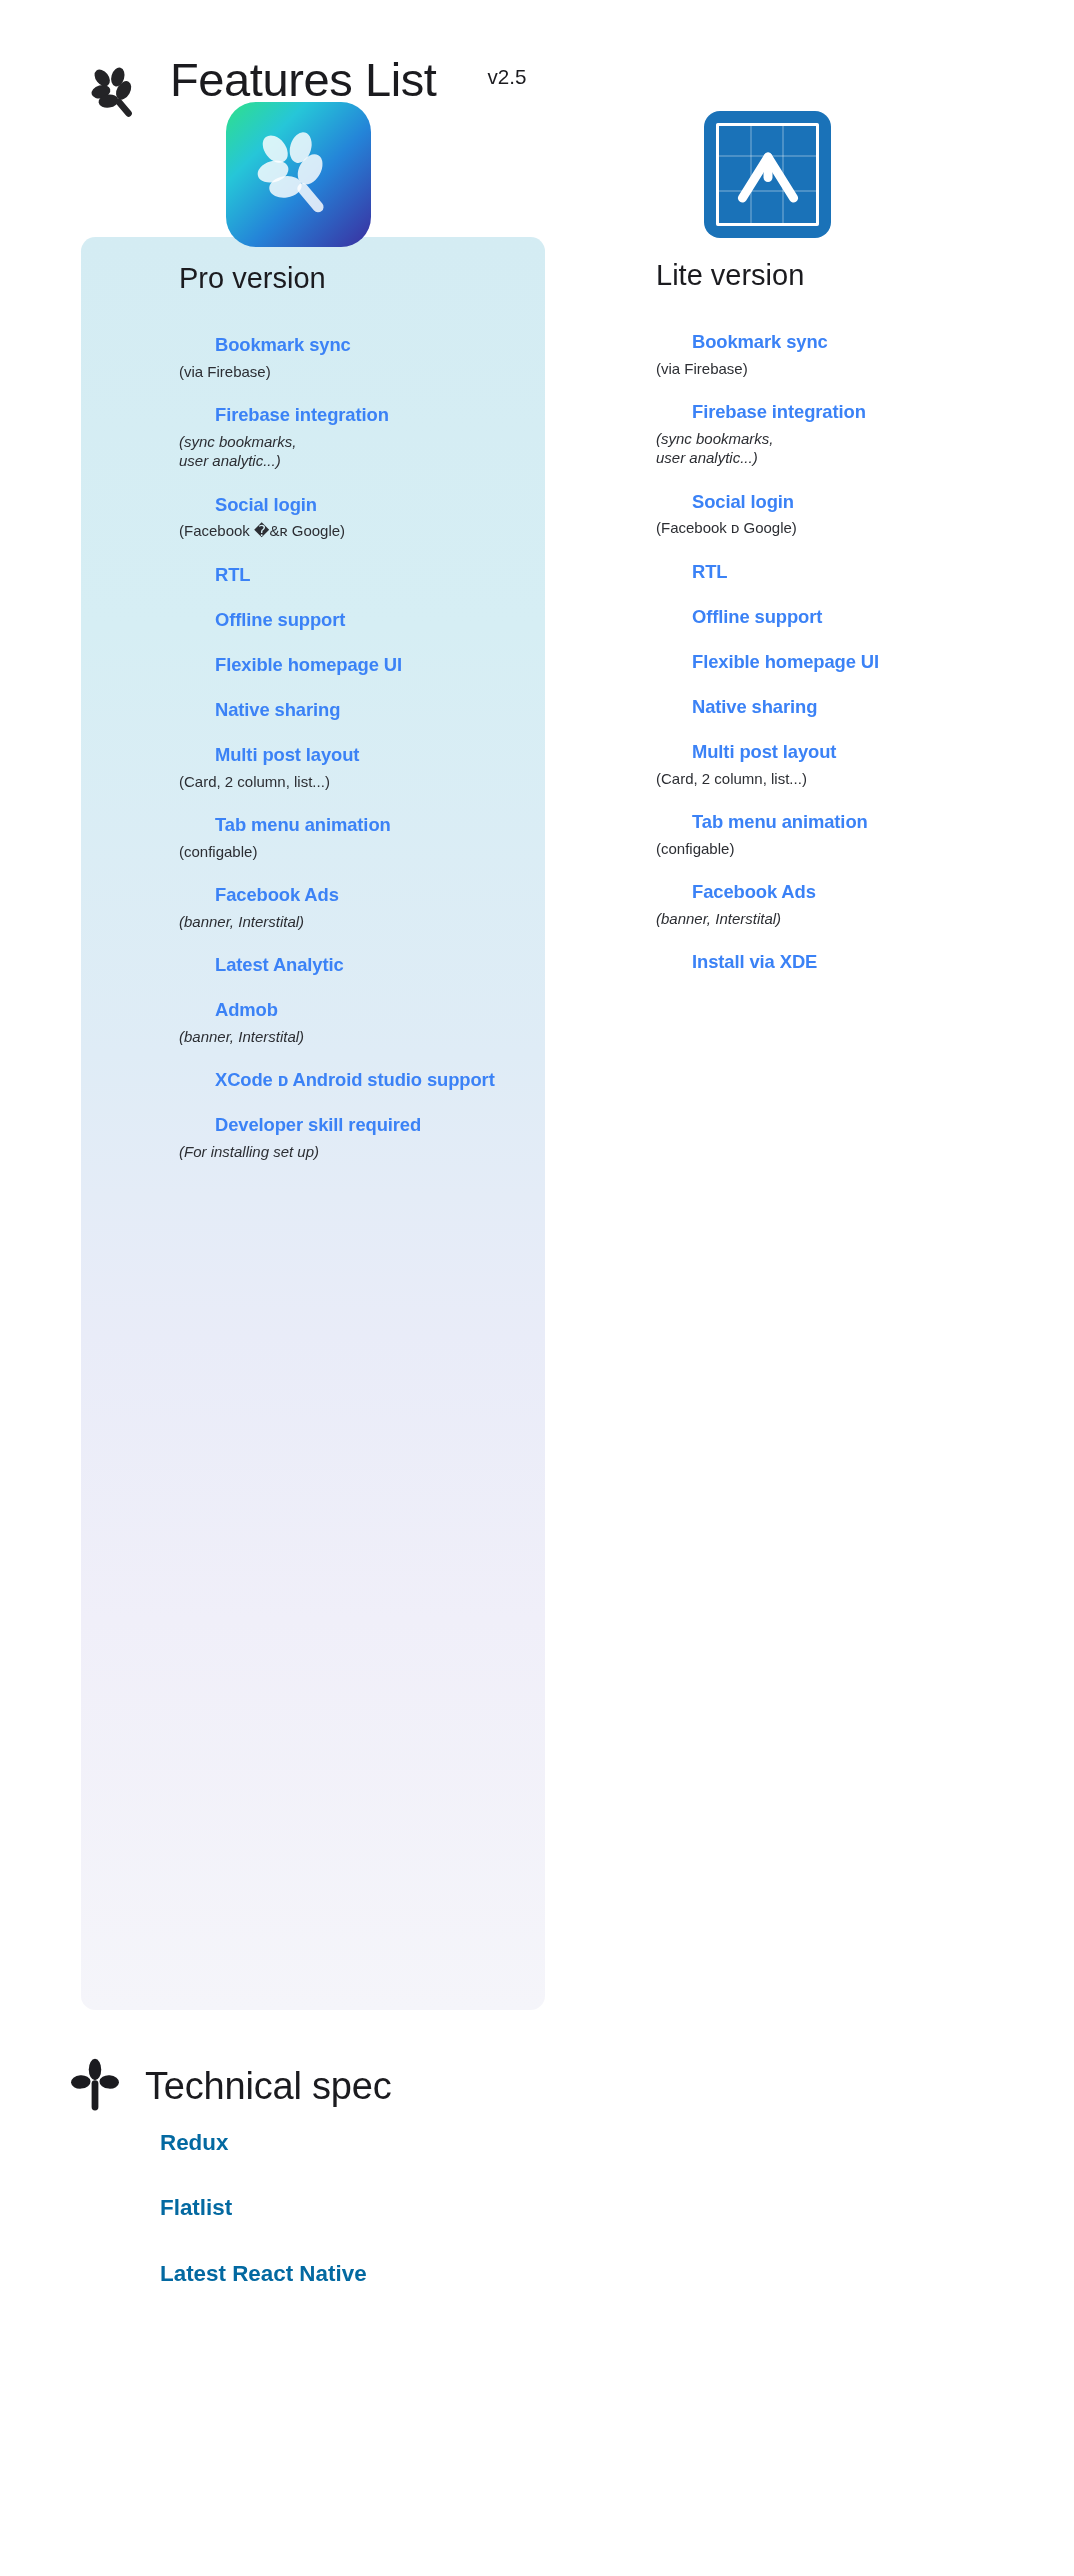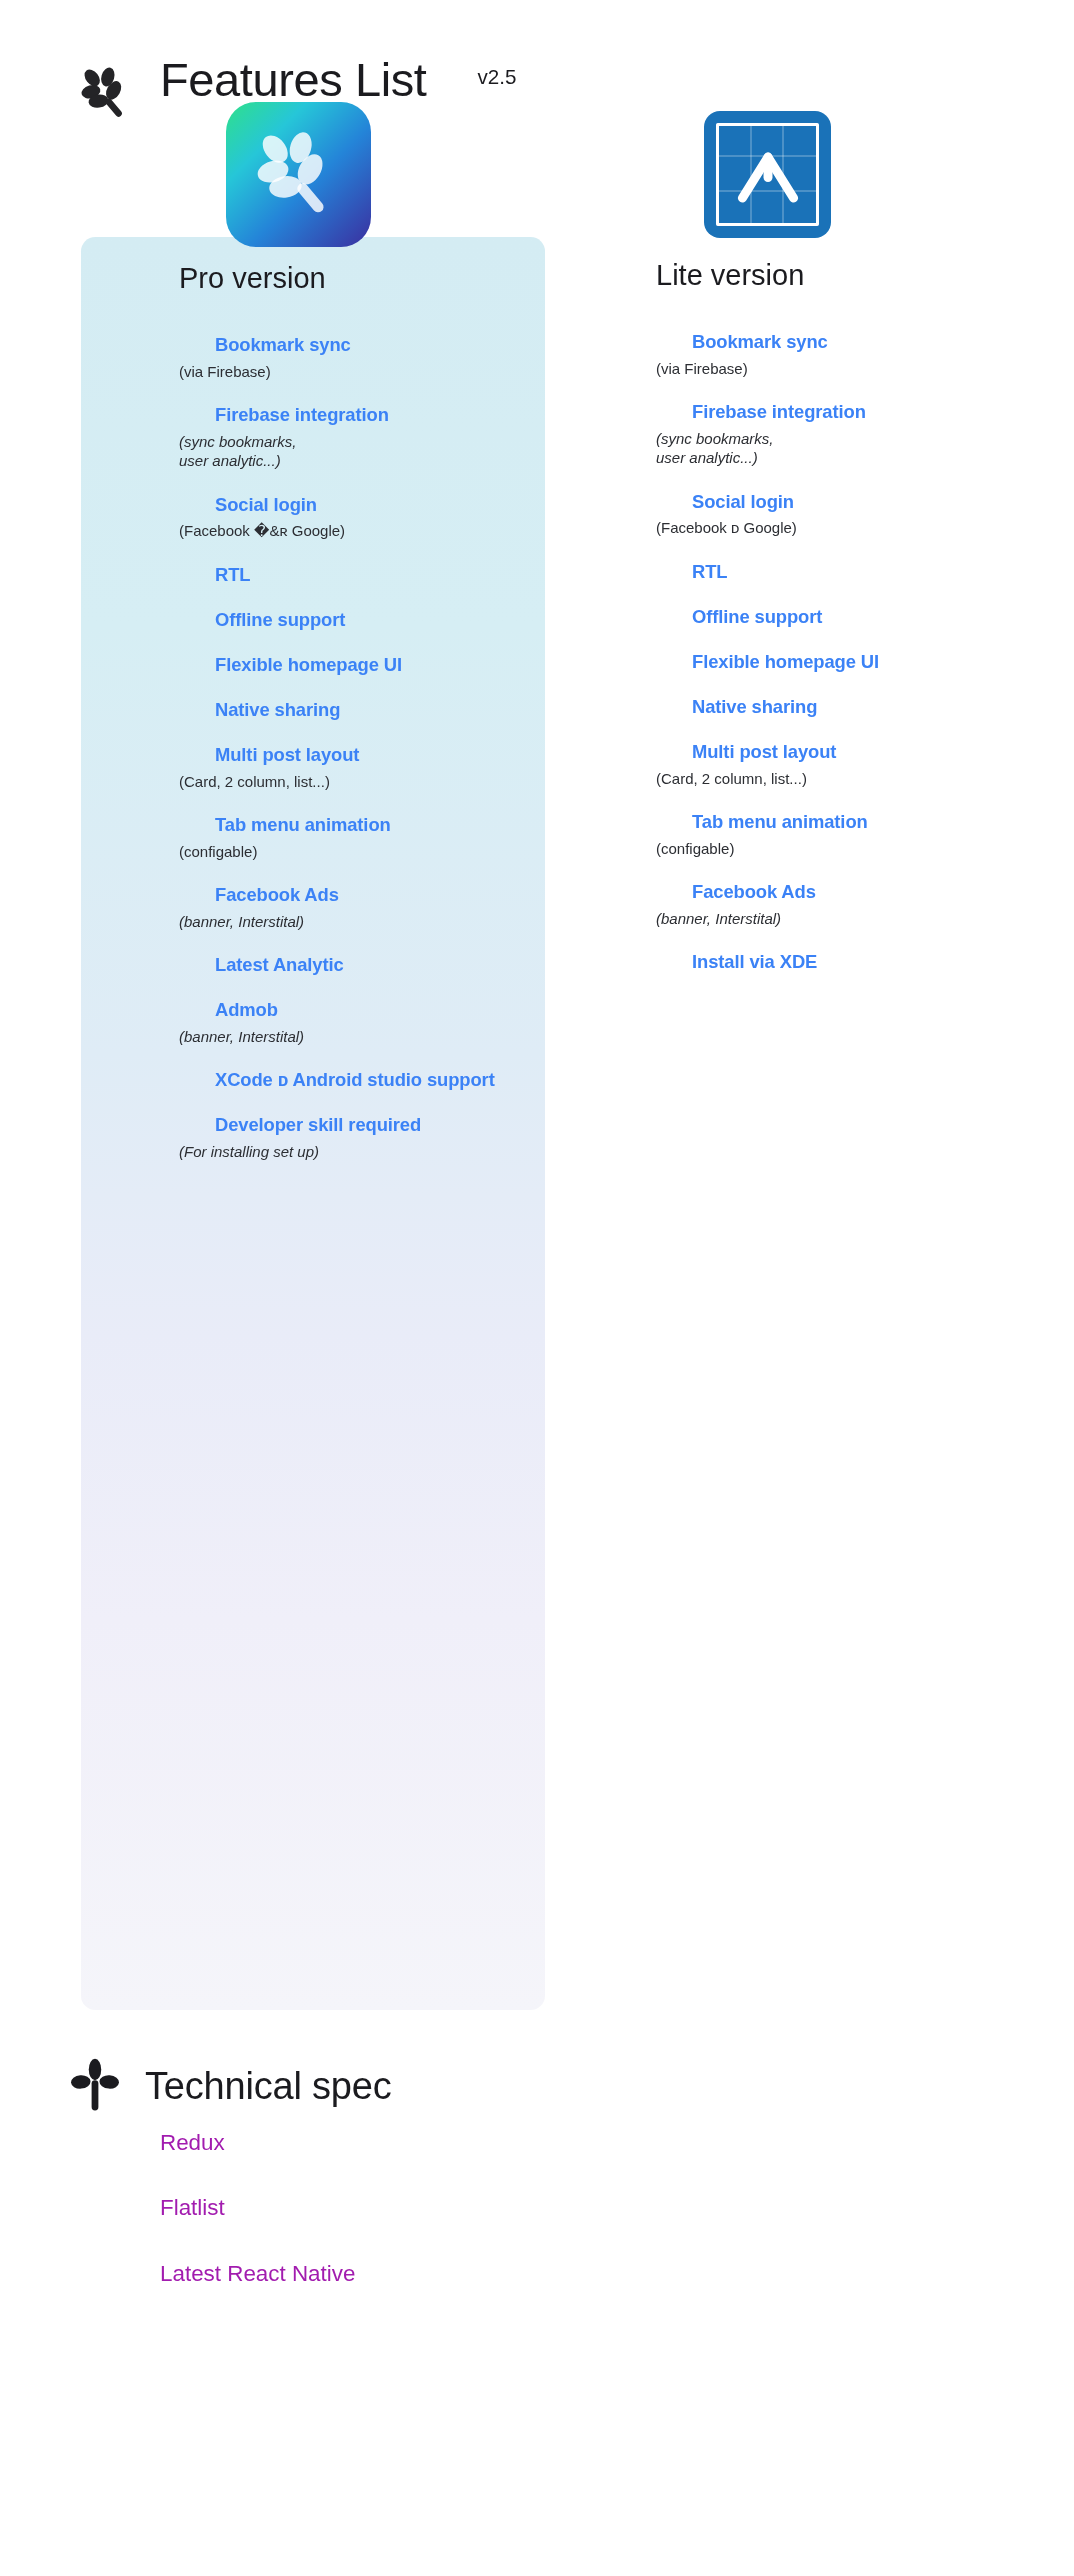--- a/index.html
+++ b/index.html
@@ -14,21 +14,21 @@
     font-family: "Liberation Sans", "DejaVu Sans", sans-serif;
     color: #1b1b1f;
     position: relative;
     overflow: hidden;
     -webkit-font-smoothing: antialiased;
   }
 
   
   .page-header {
     position: absolute;
-    left: 78px;
+    left: 88px;
     top: 56px;
     display: flex;
     align-items: flex-start;
     gap: 25px;
   }
   .branch-icon { width: 57px; height: 57px; display: block; margin-top: 9px; }
   .branch-icon svg { display: block; width: 57px; height: 57px; }
 
   .title-row { display: flex; align-items: baseline; gap: 16px; }
   .page-title {
@@ -176,22 +176,22 @@
   .tech-title {
     font-size: 38px;
     font-weight: 300;
     letter-spacing: -0.2px;
     color: #1b1b1f;
     line-height: 1;
   }
   .tech-list { margin-left: 90px; }
   .tech-item {
     font-size: 22.4px;
-    font-weight: 400;
-    color: #a21caf;
+    font-weight: 700;
+    color: #0369a1;
     line-height: 1;
     margin-bottom: 43px;
   }
 </style>
 </head>
 <body>
 
 <div class="page-header">
   <span class="branch-icon">
     <svg viewBox="0 0 64 64" aria-hidden="true">

